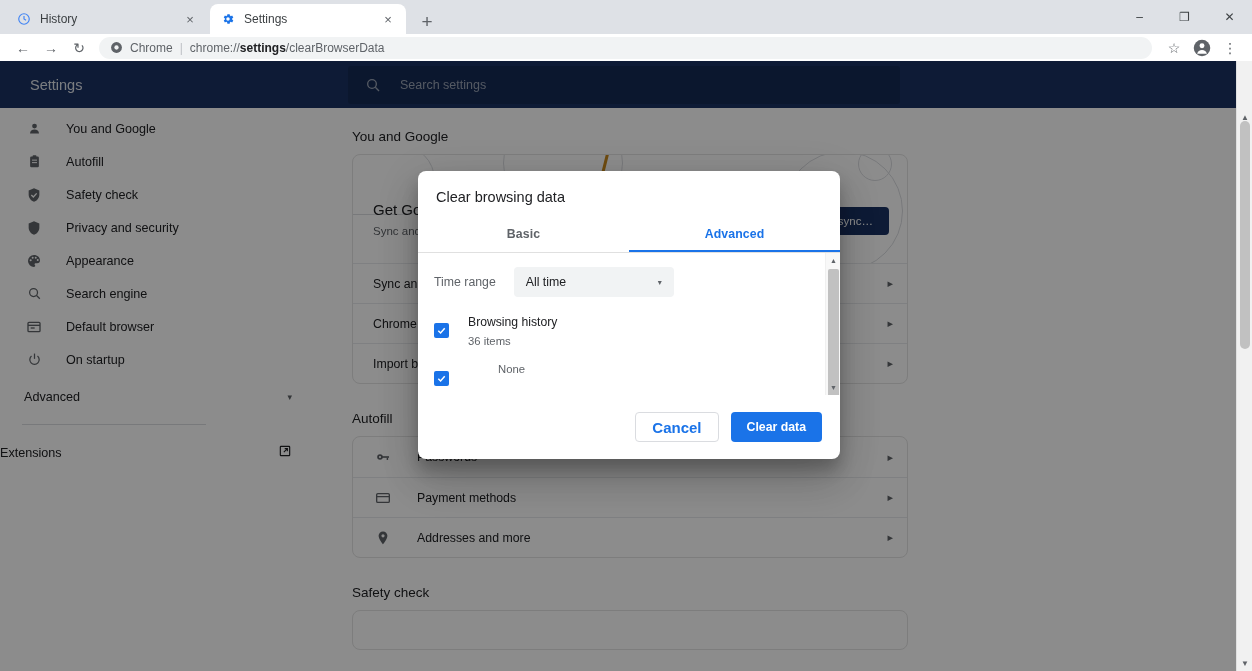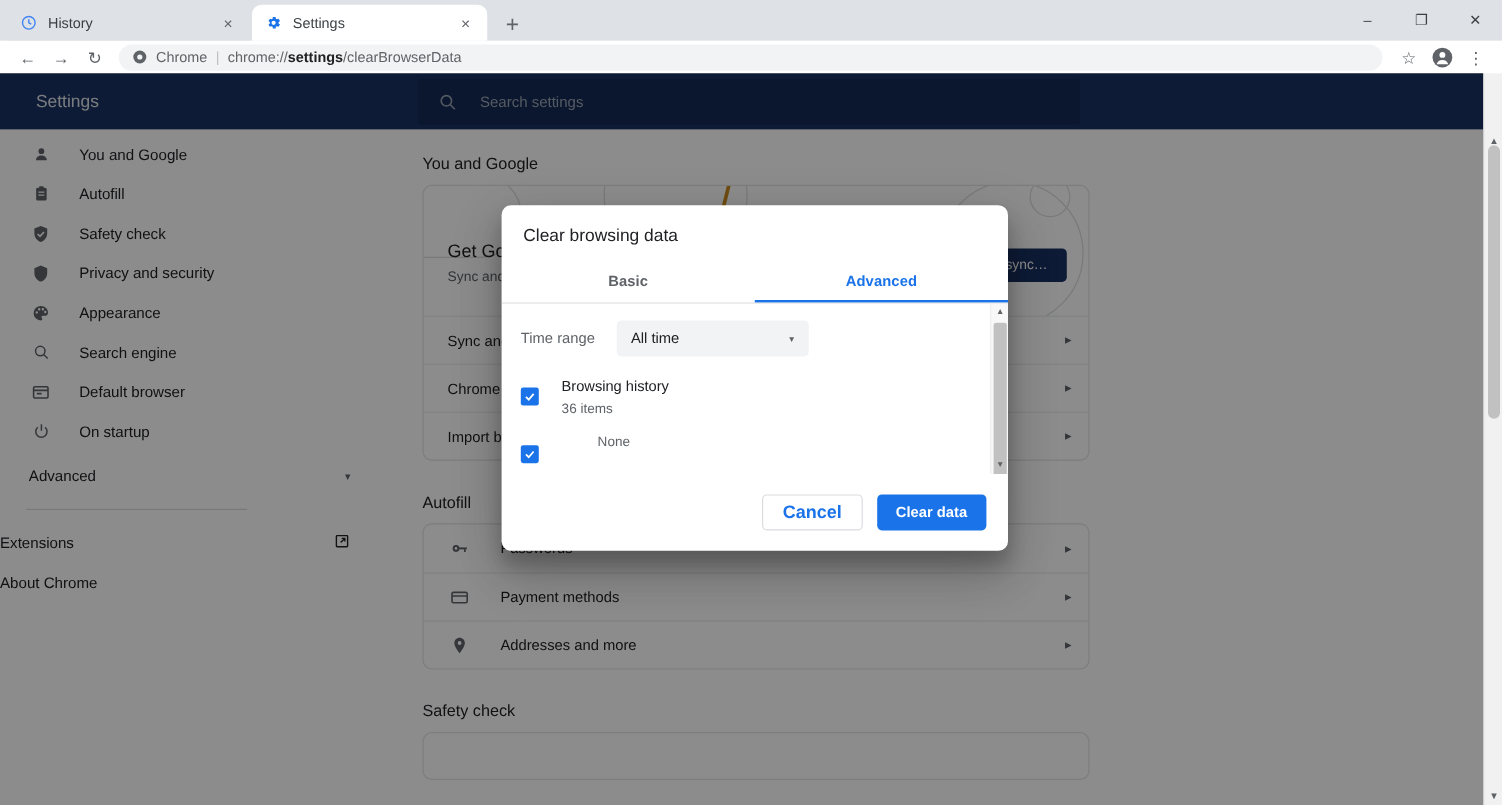--- a/index.html
+++ b/index.html
@@ -377,23 +377,20 @@
         <div class="nav-plain">
           <span>Extensions</span>
           <span>
             <svg width="14" height="14" viewBox="0 0 24 24" fill="none" stroke="#202124" stroke-width="2">
                 <rect x="4" y="4" width="16" height="16" rx="1"></rect>
                 <polyline points="10,14 16,8"></polyline>
                 <polyline points="11.5,8 16,8 16,12.5"></polyline>
               </svg>
           </span>
         </div>
-        <div class="nav-plain">
-          <span>About Chrome</span>
-        </div>
       </div>
 
       <div class="content">
         <div class="sec-title">You and Google</div>
         <div class="card">
           <div class="hero">
             <div class="swirl" style="left:150px;top:-52px;width:120px;height:120px;"></div>
             <div class="swirl" style="left:430px;top:-4px;width:120px;height:120px;"></div>
             <div class="swirl" style="left:505px;top:-8px;width:34px;height:34px;"></div>
             <div class="swirl" style="left:-48px;top:-10px;width:130px;height:70px;border-radius:40px;"></div>

